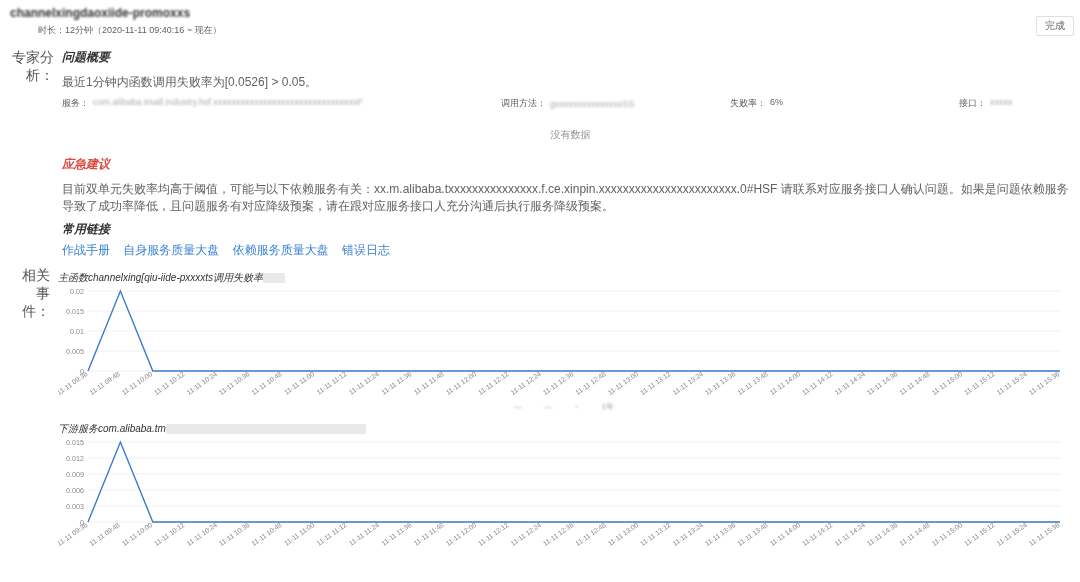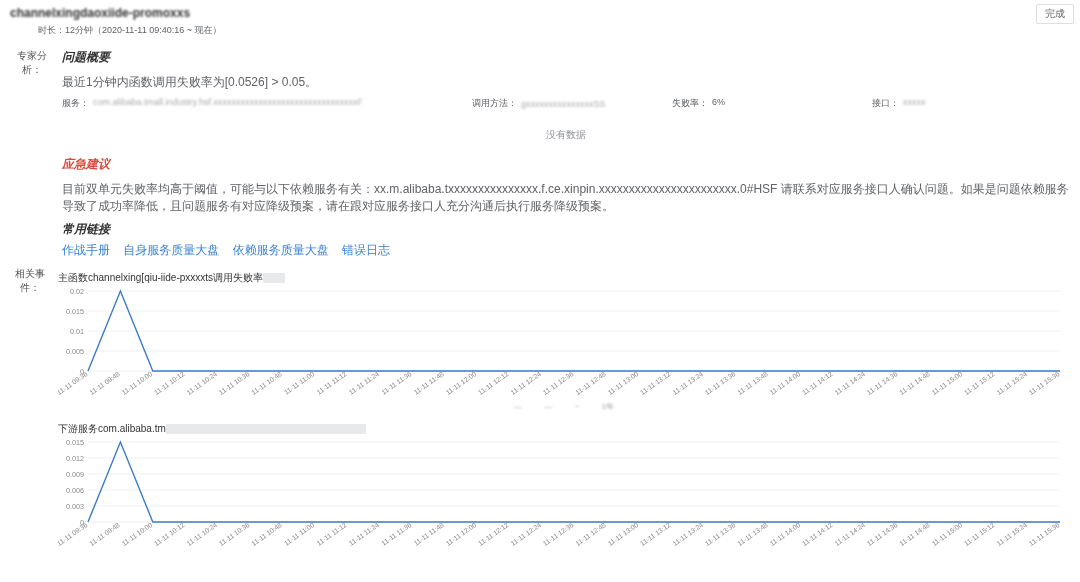--- a/index.html
+++ b/index.html
@@ -12,52 +12,52 @@
     color: #333;
     background: #fff;
   }
   .page { width: 1080px; height: 582px; position: relative; }
 
   
   .title-row { padding: 6px 16px 4px 10px; display: flex; align-items: center; }
   .title-row .title { font-size: 12px; font-weight: 600; color: #333; filter: blur(0.9px); }
   .title-row .title .clear { filter: none; }
   .complete-btn {
-    position: absolute; right: 6px; top: 4px;
+    position: absolute; right: 6px; top: 16px;
     border: 1px solid #dcdfe6; border-radius: 2px;
     padding: 2px 8px; font-size: 10px; color: #606266; background: #fff;
   }
 
   .row-duration { padding: 0 0 6px 38px; color: #606266; font-size: 9px; }
 
   .section { display: flex; padding: 4px 10px 2px 10px; }
-  .section-label { width: 44px; min-width: 44px; text-align: center; font-size: 10px; color: #555; padding-top: 2px; }
+  .section-label { width: 44px; min-width: 44px; text-align: right; font-size: 14px; color: #555; padding-top: 2px; }
   .section-label.small { width: 40px; min-width: 40px; }
   .section-body { flex: 1; padding-left: 8px; }
 
   .body-heading { font-size: 12px; font-weight: 600; color: #333; margin: 2px 0 4px 0; font-style: italic; }
   .body-heading.emergency { color: #d84a3d; font-weight: 600; }
   .plain-line { font-size: 12px; color: #606266; margin: 8px 0 6px 0; }
 
-  .dep-row { display: flex; font-size: 9px; color: #606266; margin-bottom: 8px; }
+  .dep-row { display: flex; font-size: 9px; color: #606266; margin-bottom: 8px; gap: 29px; }
   .dep-row .cell { display: flex; gap: 4px; }
   .dep-row .cell .k::after { content: "："; color: #606266; }
   .dep-row .c1 { width: 410px; }
   .dep-row .c2 { width: 200px; align-items: center; }
   .dep-row .c3 { width: 200px; }
   .dep-row .c4 { width: 120px; }
   .blur { filter: blur(1px); color: #aaa; }
 
   .nodata { text-align: center; color: #909399; font-size: 10px; padding: 10px 0 12px 0; }
 
   .links-row { font-size: 12px; }
   .a-link { color: #3b82d4; text-decoration: none; margin-right: 10px; cursor: pointer; }
 
   .chart-block { margin: 6px 0 8px 0; }
-  .chart-title { font-size: 10px; color: #333; margin: 2px 0 2px 0; position: relative; }
+  .chart-title { font-size: 10px; color: #333; margin: 2px 0 2px 0; position: relative; font-style: italic; }
   .chart-title .smudge {
     display: inline-block; vertical-align: middle;
     height: 10px; background: #e7e9eb; border-radius: 1px; margin-left: 0;
   }
 
   .chart-wrap { position: relative; width: 1008px; height: 112px; }
   svg.chart { display: block; }
 
   .legend-row {
     text-align: center; font-size: 8px; color: #999;

